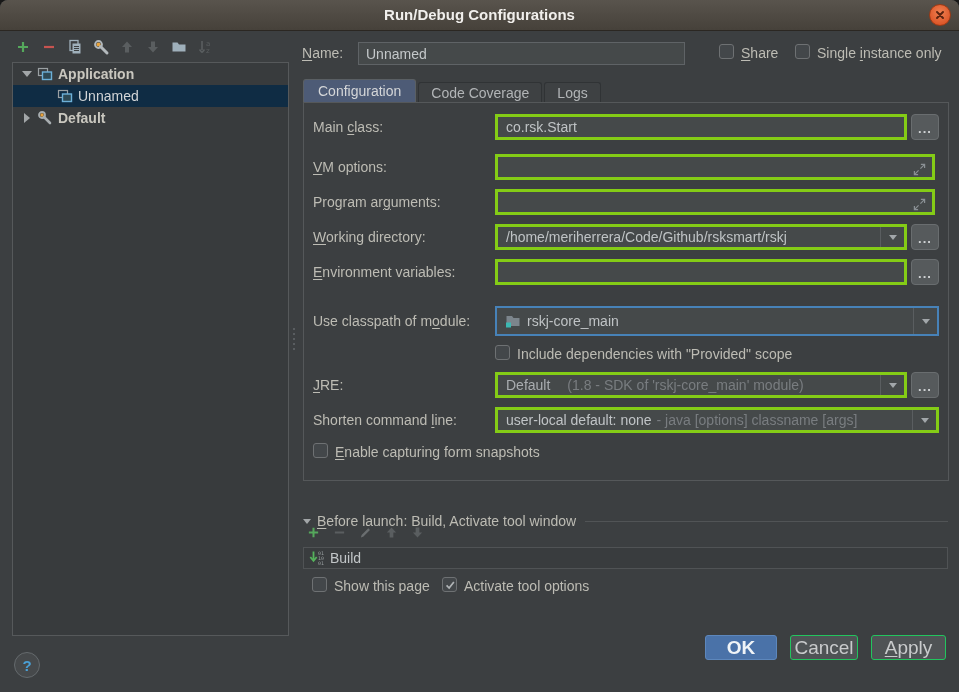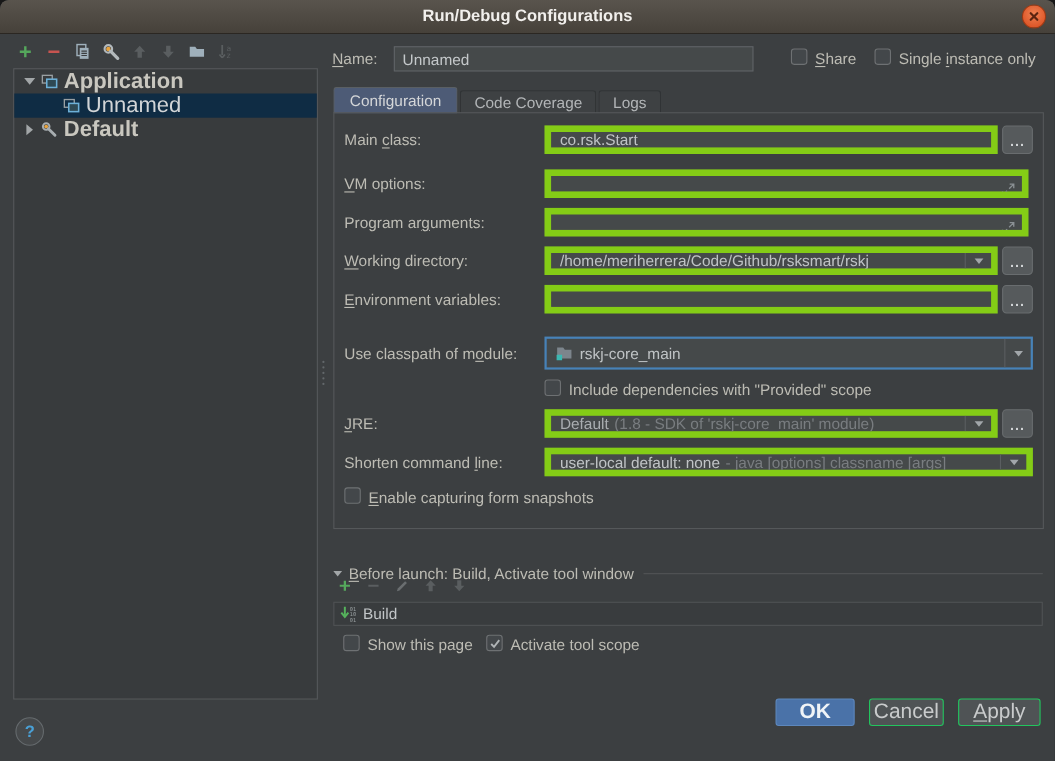--- a/index.html
+++ b/index.html
@@ -19,38 +19,38 @@
   .close-btn { position:absolute; right:8px; top:4px; width:22px; height:22px;
               border-radius:50%; background:radial-gradient(circle at 50% 38%, #ef8152 0%, #dd5628 75%);
               border:1px solid #9c3a15; display:flex; align-items:center; justify-content:center; }
 
   
   .tree-toolbar { position:absolute; left:14px; top:38px; display:flex; gap:8px; }
   .tbtn { width:18px; height:18px; display:flex; align-items:center; justify-content:center; }
 
   .tree-panel { position:absolute; left:12px; top:62px; width:277px; height:574px;
                 background:#383b3d; border:1px solid #56595b; }
-  .tree-row { height:22px; display:flex; align-items:center; font-size:20px; color:#c9c7bf; }
+  .tree-row { height:22px; display:flex; align-items:center; font-size:14px; color:#c9c7bf; }
   .tree-row.group { font-weight:bold; }
   .tree-row.selected { background:#0f2c44; color:#d2d5d7; font-weight:normal; }
   .expander { width:12px; margin-left:8px; display:flex; justify-content:center; }
   .tri-down { width:0; height:0; border-left:5px solid transparent; border-right:5px solid transparent;
               border-top:6px solid #a2a6a8; }
   .tri-right { width:0; height:0; border-top:5px solid transparent; border-bottom:5px solid transparent;
               border-left:6px solid #a2a6a8; }
   .tree-icon { margin:0 5px 0 4px; display:flex; }
   .tree-row.child { padding-left:40px; }
 
   .splitter { position:absolute; left:291px; top:328px; width:5px; height:28px;
               display:flex; flex-direction:column; gap:3px; align-items:center; }
   .splitter i { width:2px; height:2px; background:#63686b; border-radius:50%; }
 
   
   .lbl { position:absolute; font-size:14px; color:#bdbcb4; white-space:nowrap; }
-  .tfield { position:absolute; height:26px; background:#45494a; border:6px solid #84cc16;
+  .tfield { position:absolute; height:26px; background:#45494a; border:3px solid #84cc16;
             display:flex; align-items:center; padding:0 8px; font-size:14px; color:#bfc3c5;
             white-space:nowrap; overflow:hidden; }
   .combo { padding-right:28px; }
   .dd-section { position:absolute; right:0; top:0; bottom:0; width:24px;
             border-left:1px solid #5a5e60; display:flex; align-items:center; justify-content:center; }
   .dd-arrow { width:0; height:0; border-left:4px solid transparent; border-right:4px solid transparent;
             border-top:5px solid #a2a7aa; }
   .dots-btn { position:absolute; width:28px; height:26px; background:#565a5c; border:1px solid #696d6f;
             border-radius:4px; color:#d0d3d5; font-size:13px; font-weight:bold; letter-spacing:1px;
             display:flex; align-items:flex-end; justify-content:center; padding-bottom:7px; line-height:6px;}
@@ -282,21 +282,21 @@
         <span class="dd-arrow"></span>
       </span>
   </div>
 
   <div class="cbox" style="left:495px; top:345px;"></div>
   <div class="lbl" style="left:517px; top:346px;">Include dependencies with "Provided" scope</div>
 
   <div class="lbl" style="left:313px; top:377px;"><u>J</u>RE:</div>
   <div class="tfield combo" style="left:495px; top:372px; width:412px;">
     <span class="val-dim">Default</span>
-    <span class="hint" style="margin-left:5px;">(1.8 - SDK of 'rskj-core_main' module)</span>
+    <span class="hint" style="margin-left:17px;">(1.8 - SDK of 'rskj-core_main' module)</span>
     <span class="dd-section">
         <span class="dd-arrow"></span>
       </span>
   </div>
   <div class="dots-btn" style="left:911px; top:372px;">...</div>
 
   <div class="lbl" style="left:313px; top:412px;">Shorten command <u>l</u>ine:</div>
   <div class="tfield combo" style="left:495px; top:407px; width:444px;">
     <span class="val">user-local default: none</span>
     <span class="hint" style="margin-left:5px;">- java [options] classname [args]</span>
@@ -355,21 +355,21 @@
     <span>Build</span>
   </div>
 
   <div class="cbox" style="left:312px; top:577px;"></div>
   <div class="lbl" style="left:334px; top:578px;text-align:center;">Show this page</div>
   <div class="cbox" style="left:442px; top:577px;">
     <svg width="12" height="12" viewBox="0 0 14 14">
       <path d="M3 7.5 L6 10.5 L11.5 3.5" stroke="#b0b4b6" stroke-width="2" fill="none"></path>
       </svg>
   </div>
-  <div class="lbl" style="left:464px; top:578px;">Activate tool scope</div>
+  <div class="lbl" style="left:464px; top:578px;">Activate tool options</div>
 
   <div class="help-btn">
     <span>?</span>
   </div>
   <div class="btn primary" style="left:705px; width:72px;">OK</div>
   <div class="btn" style="left:790px; width:68px;">Cancel</div>
   <div class="btn" style="left:871px; width:75px;"><u>A</u>pply</div>
 
 </div>
 

